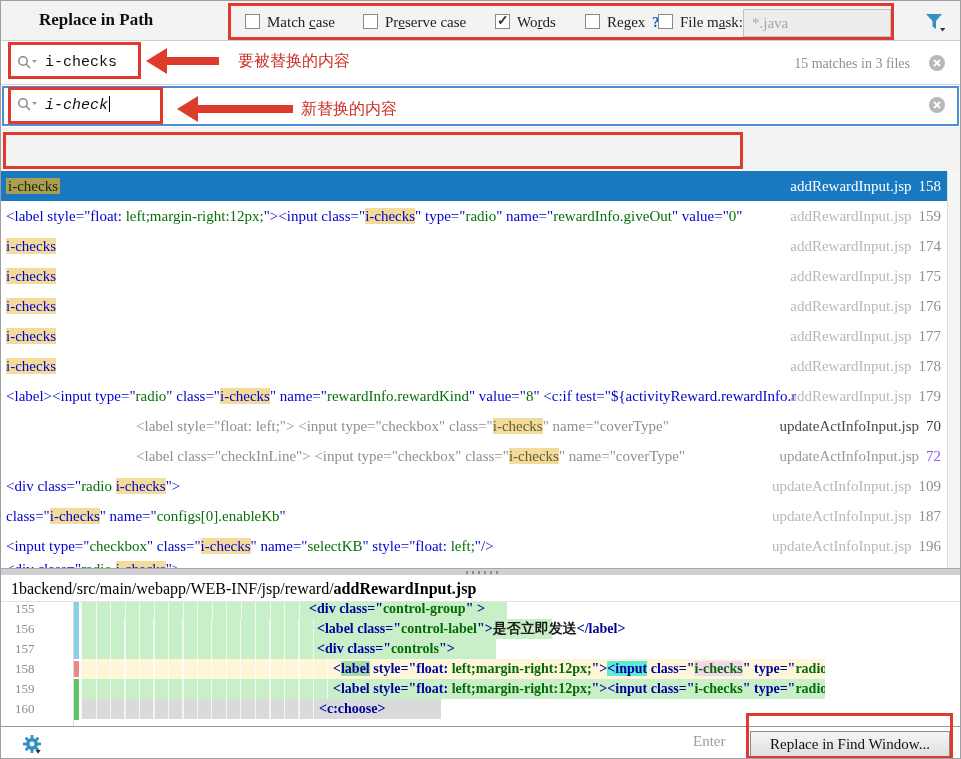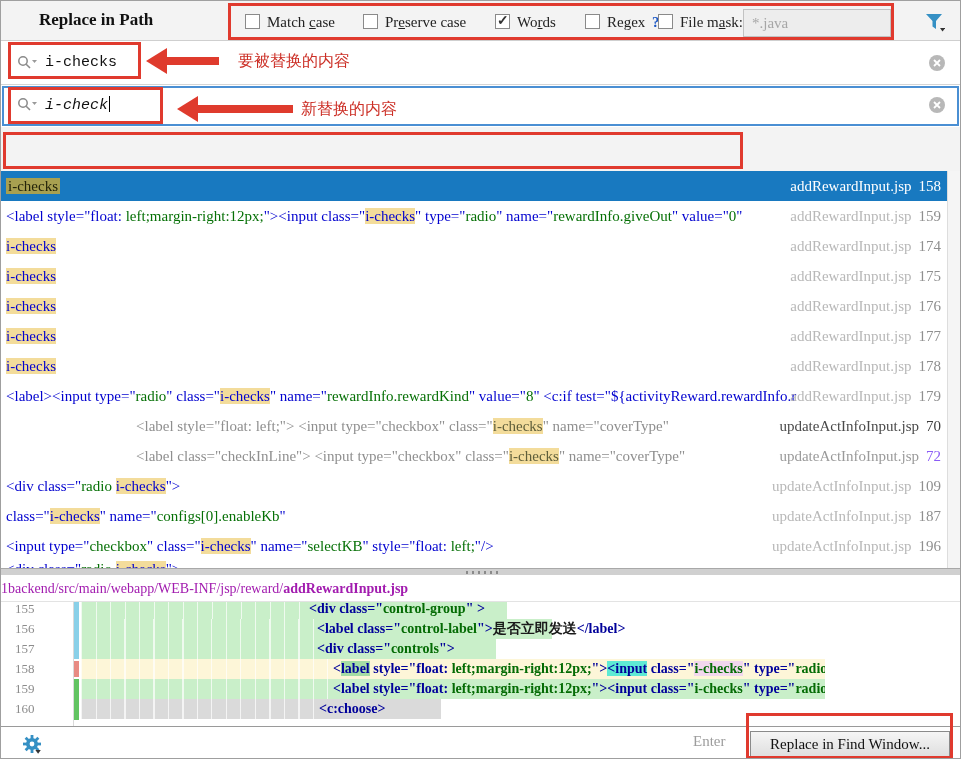--- a/index.html
+++ b/index.html
@@ -50,21 +50,21 @@
   .sel .fn,.sel .ln{color:#fff;}
   .locdark .fn{color:#4a4a4a;}
   .locdark .ln{color:#3d3d3d;}
   .locmid .fn{color:#9a9a9a;}
   .locmid .ln{color:#8b5cf6;}
   .scrolltrack{left:946px;top:170px;width:15px;height:397px;background:#f5f5f5;border-left:1px solid #ddd;}
   
   .splitter{left:0;top:567px;width:961px;height:7px;background:#d0d0d0;border-top:1px solid #a8a8a8;}
   .grip{left:465px;top:2px;width:32px;height:3px;background:repeating-linear-gradient(90deg,#8a8a8a 0 2px,transparent 2px 6px);}
   
-  .pathbar{left:0;top:574px;width:961px;height:27px;background:#fff;border-bottom:1px solid #e3e3e3;line-height:27px;font-size:14px;color:#a21caf;}
+  .pathbar{left:0;top:574px;width:961px;height:27px;background:#fff;border-bottom:1px solid #e3e3e3;line-height:27px;font-size:16px;color:#000000;padding-left:10px;}
   .pathfile{font-weight:bold;}
   .editor{left:0;top:601px;width:824px;height:124px;background:#fff;overflow:hidden;}
   .gutline{left:72px;top:0;width:1px;height:124px;background:#dadada;}
   .lnum{left:14px;width:40px;height:20px;line-height:20px;font-size:13px;color:#8c8c8c;}
   .strip{left:73px;width:5px;}
   .pline{position:absolute;left:0;width:961px;height:20px;}
   .plbg{position:absolute;left:80px;top:0;height:20px;}
   .bg-green{background:#c9efc9;}
   .bg-cream{background:#fdf6d8;}
   .bg-gray{background:#dadada;}
@@ -118,20 +118,21 @@
 
   <div class="abs findrow">
     <span class="abs" style="left:15px;top:13px">
       <svg width="22" height="18" viewBox="0 0 22 18">
           <circle cx="7" cy="7" r="4.2" fill="none" stroke="#8a8a8a" stroke-width="1.5"></circle>
           <line x1="10.2" y1="10.2" x2="14" y2="14" stroke="#8a8a8a" stroke-width="1.6"></line>
           <path d="M16 6 l5 0 -2.5 3 z" fill="#9a9a9a"></path>
         </svg>
     </span>
     <span class="abs fieldtext" style="left:44px;top:12px">i-checks</span>
+    <span class="abs matches" style="top:15px">15 matches in 3 files</span>
     <span class="abs" style="left:927px;top:13px">
       <svg width="18" height="18" viewBox="0 0 18 18">
           <circle cx="9" cy="9" r="8" fill="#b8b8b8"></circle>
           <path d="M6 6 L12 12 M12 6 L6 12" stroke="#fff" stroke-width="1.8"></path>
         </svg>
     </span>
   </div>
   <div class="abs rbox" style="left:7px;top:41px;width:133px;height:37px"></div>
   <div class="abs arr" style="left:166px;top:56px;width:52px"></div>
   <div class="abs note" style="left:237px;top:50px">要被替换的内容</div>

